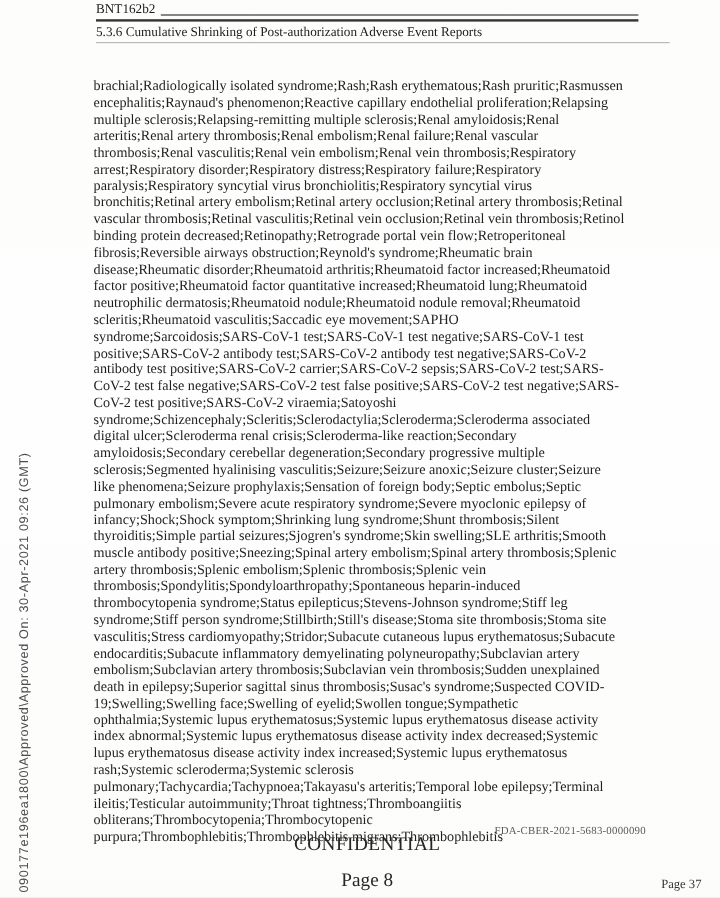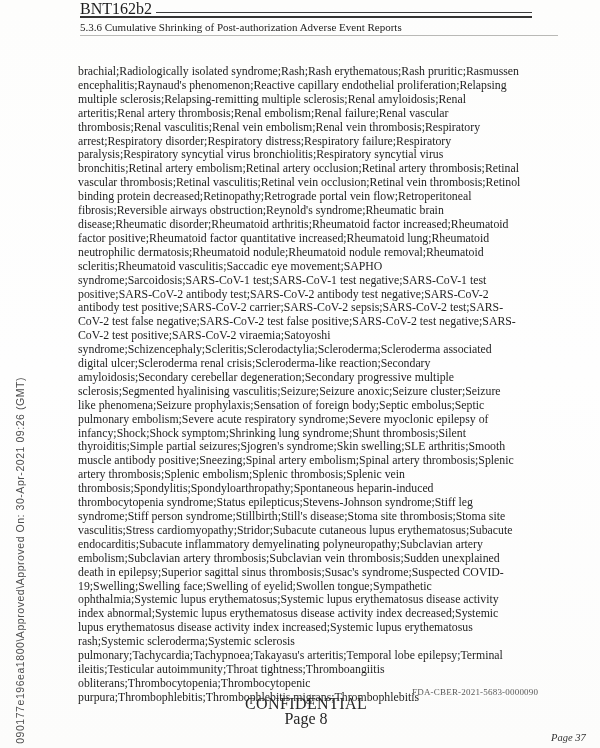--- a/index.html
+++ b/index.html
@@ -34,21 +34,21 @@
     left: 80px;
     top: 3px;
     width: 478px;
   }
   .header-row1 {
     display: flex;
     align-items: flex-end;
     width: 452px;
   }
   .doc-id {
-    font-size: 16px;
+    font-size: 11px;
     line-height: 11px;
     white-space: nowrap;
     padding-right: 4px;
   }
   .doc-id-rule {
     flex: 1;
     border-bottom: 1px solid #3a3a3a;
     margin-bottom: 1px;
     height: 0;
   }
@@ -89,37 +89,36 @@
     position: absolute;
     left: 206px;
     top: 698px;
     width: 200px;
     text-align: center;
     font-size: 16px;
     line-height: 12px;
     color: #262626;
   }
   .footer-confidential { letter-spacing: 0.4px; }
-  .footer-page { margin-top: 3px; }
+  .footer-page { margin-top: 18px; }
   .fda-id {
     position: absolute;
     left: 412px;
     top: 687px;
     font-family: Liberation Serif, serif;
     font-size: 9px;
     color: #5a5a5a;
     letter-spacing: 0.2px;
   }
   .outer-page {
     position: absolute;
     left: 551px;
     top: 732px;
     font-size: 10.5px;
     color: #333;
-    font-style: italic;
   }
 </style>
 </head>
 <body>
 
 <div class="page">
 
   <div class="stamp">090177e196ea1800\Approved\Approved On: 30-Apr-2021 09:26 (GMT)</div>
 
   <div class="header">

